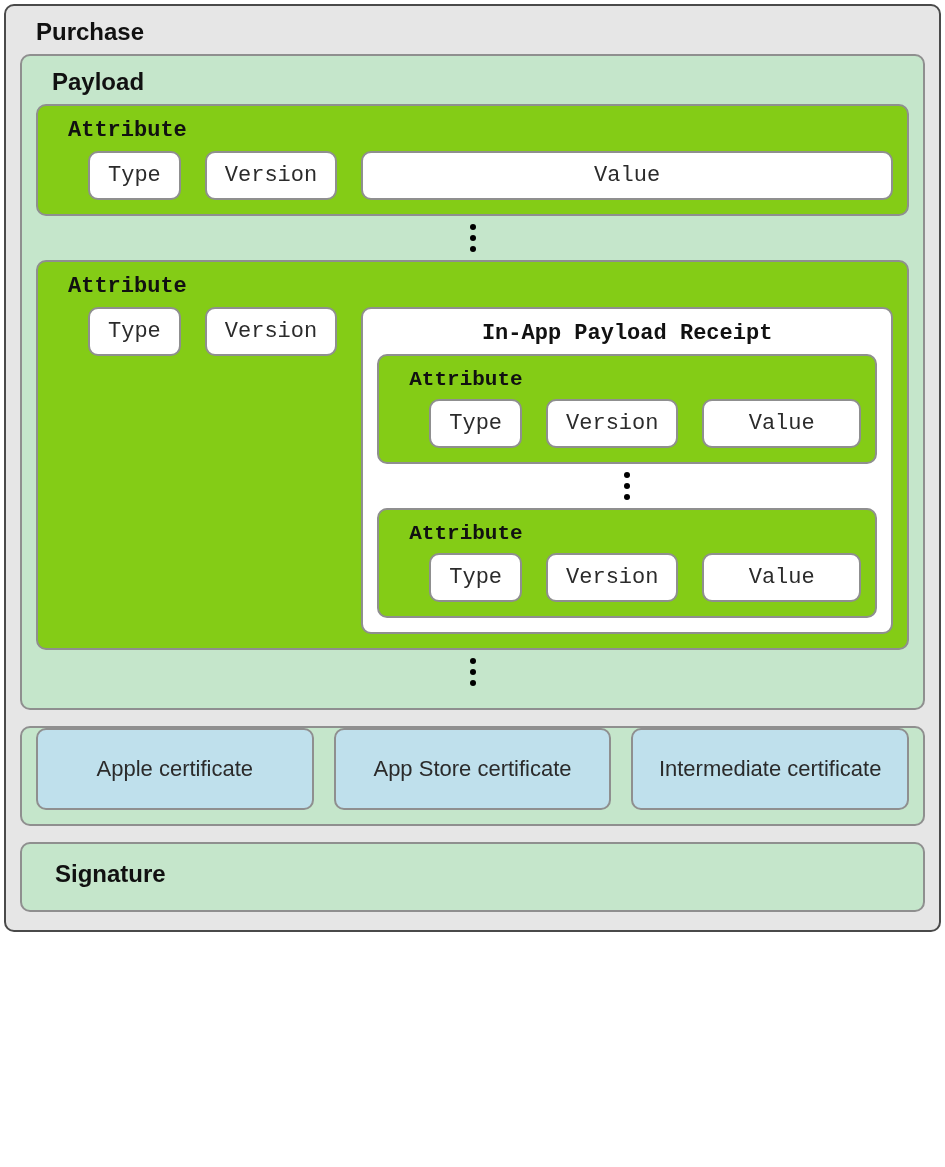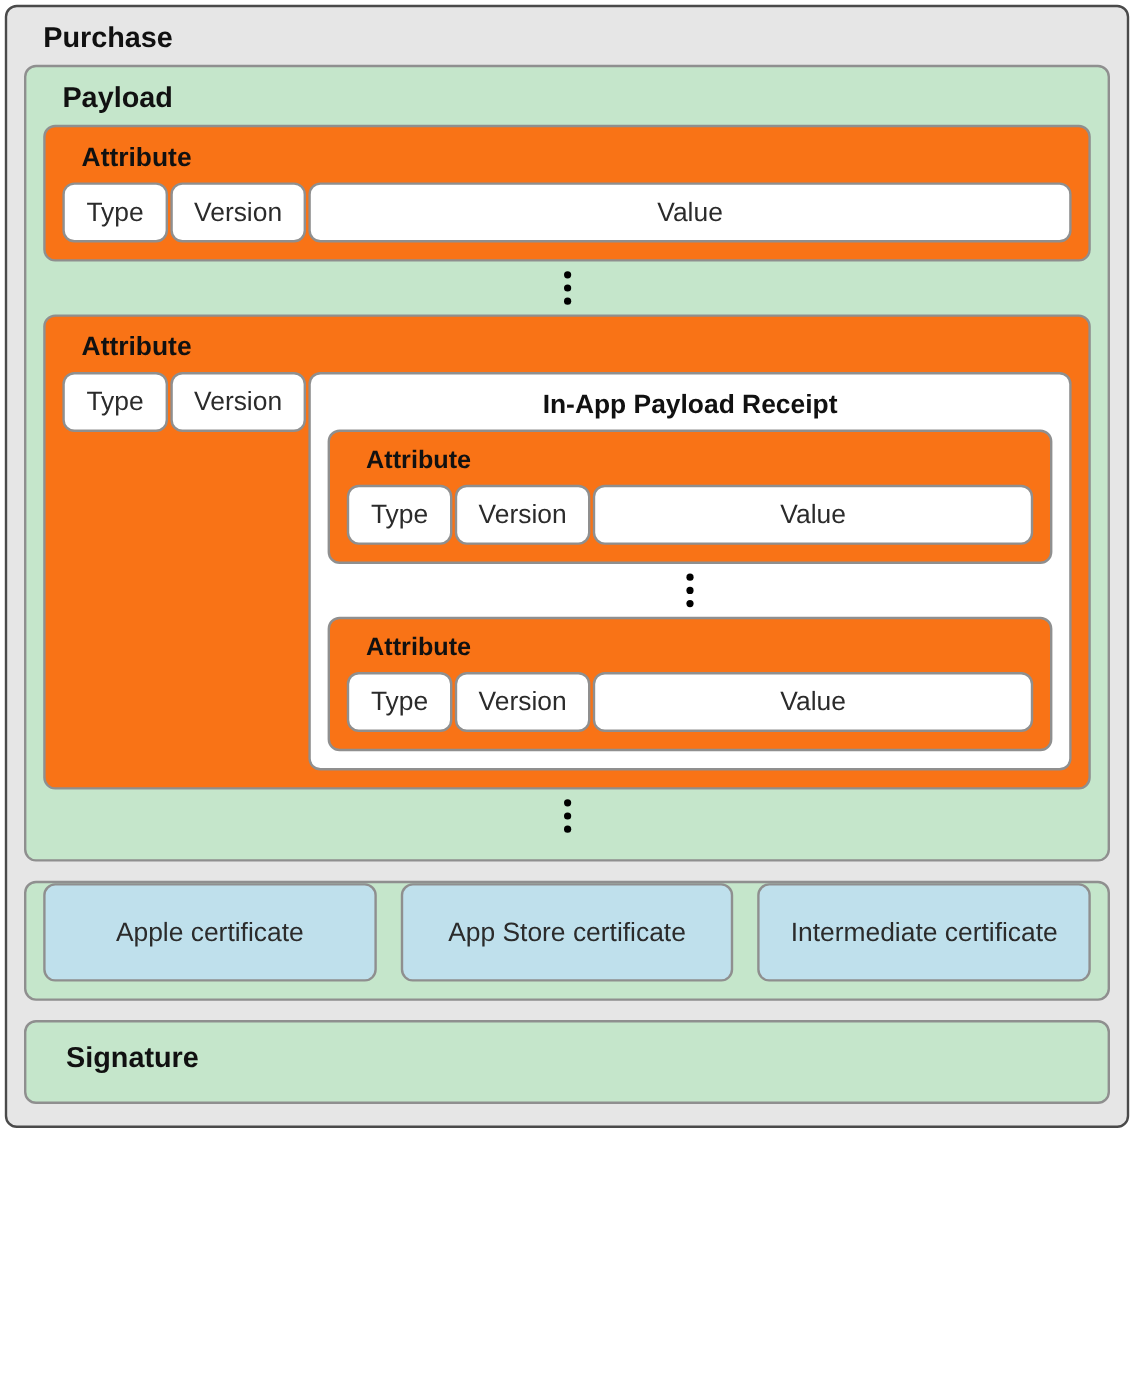--- a/index.html
+++ b/index.html
@@ -32,33 +32,34 @@
   .receipt {
     background: #e6e6e6;
     border-color: #4a4a4a;
     padding: 0 14px 18px 14px;
   }
   .green {
     background: #c5e6cb;
     border-color: #8f8f8f;
   }
   .orange {
-    background: #f97316;
+    background: #84cc16;
     border-color: #8f8f8f;
+    font-family: Liberation Mono, monospace;
   }
   .white {
     background: #ffffff;
     border-color: #8f8f8f;
   }
   .blue {
     background: #bfe0ec;
     border-color: #8f8f8f;
   }
   .innerpad { padding: 0 14px 14px 14px; }
-  .row { display: flex; gap: 2px; }
+  .row { display: flex; gap: 24px; margin-left: 36px; }
   .row.align-start { align-items: flex-start; }
   .pill {
     background: #fff;
     border: 2px solid #8f8f8f;
     border-radius: 10px;
     font-size: 22px;
     color: #2b2b2b;
     text-align: center;
     padding: 10px 18px;
     white-space: nowrap;

